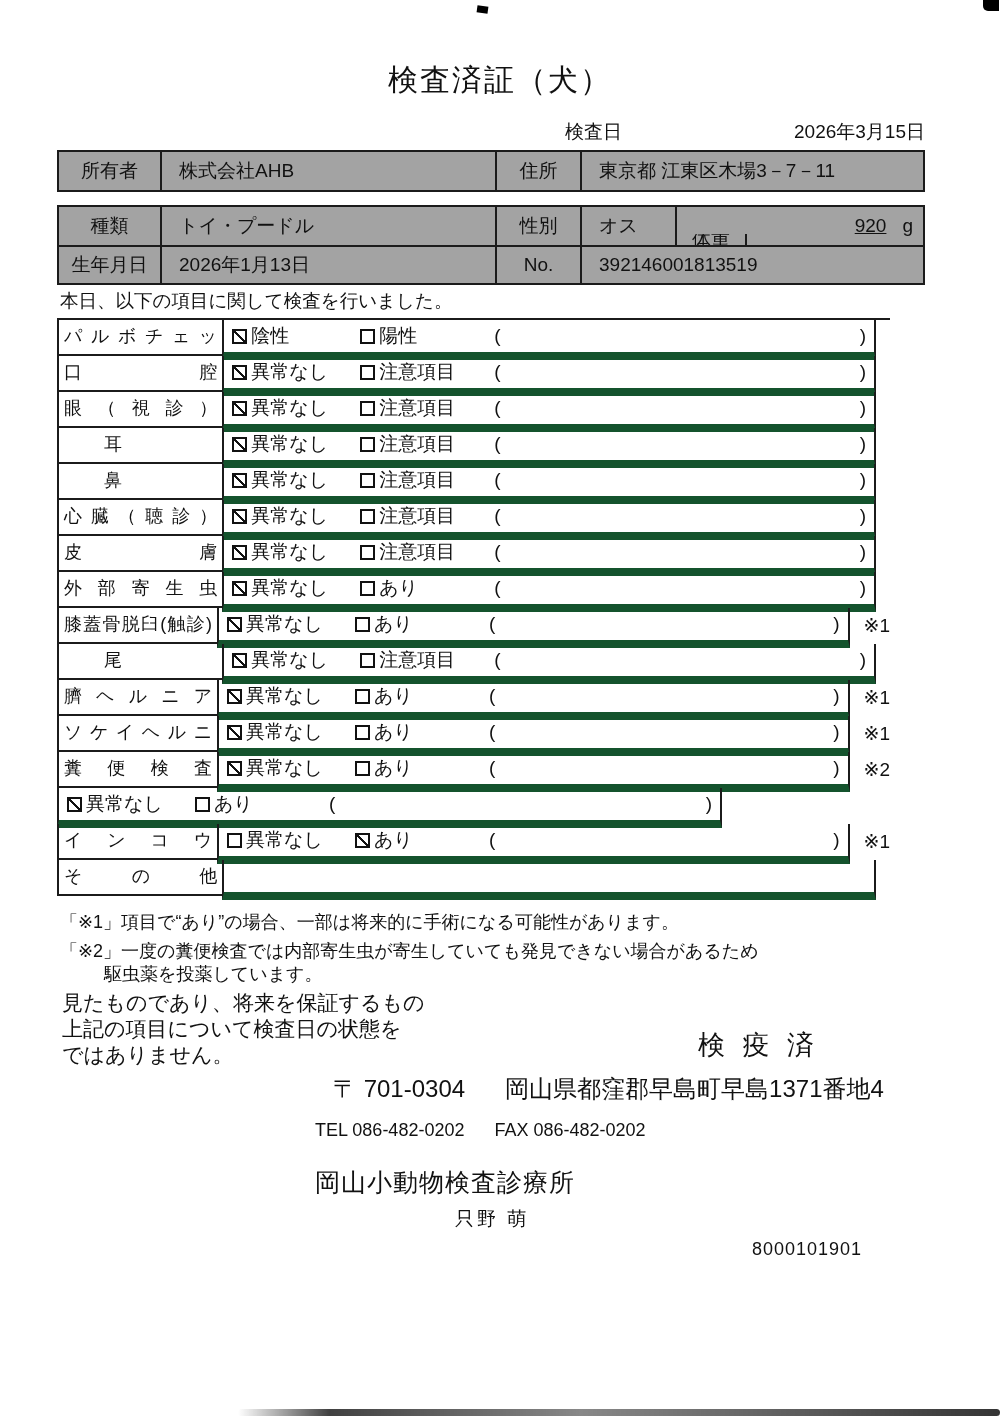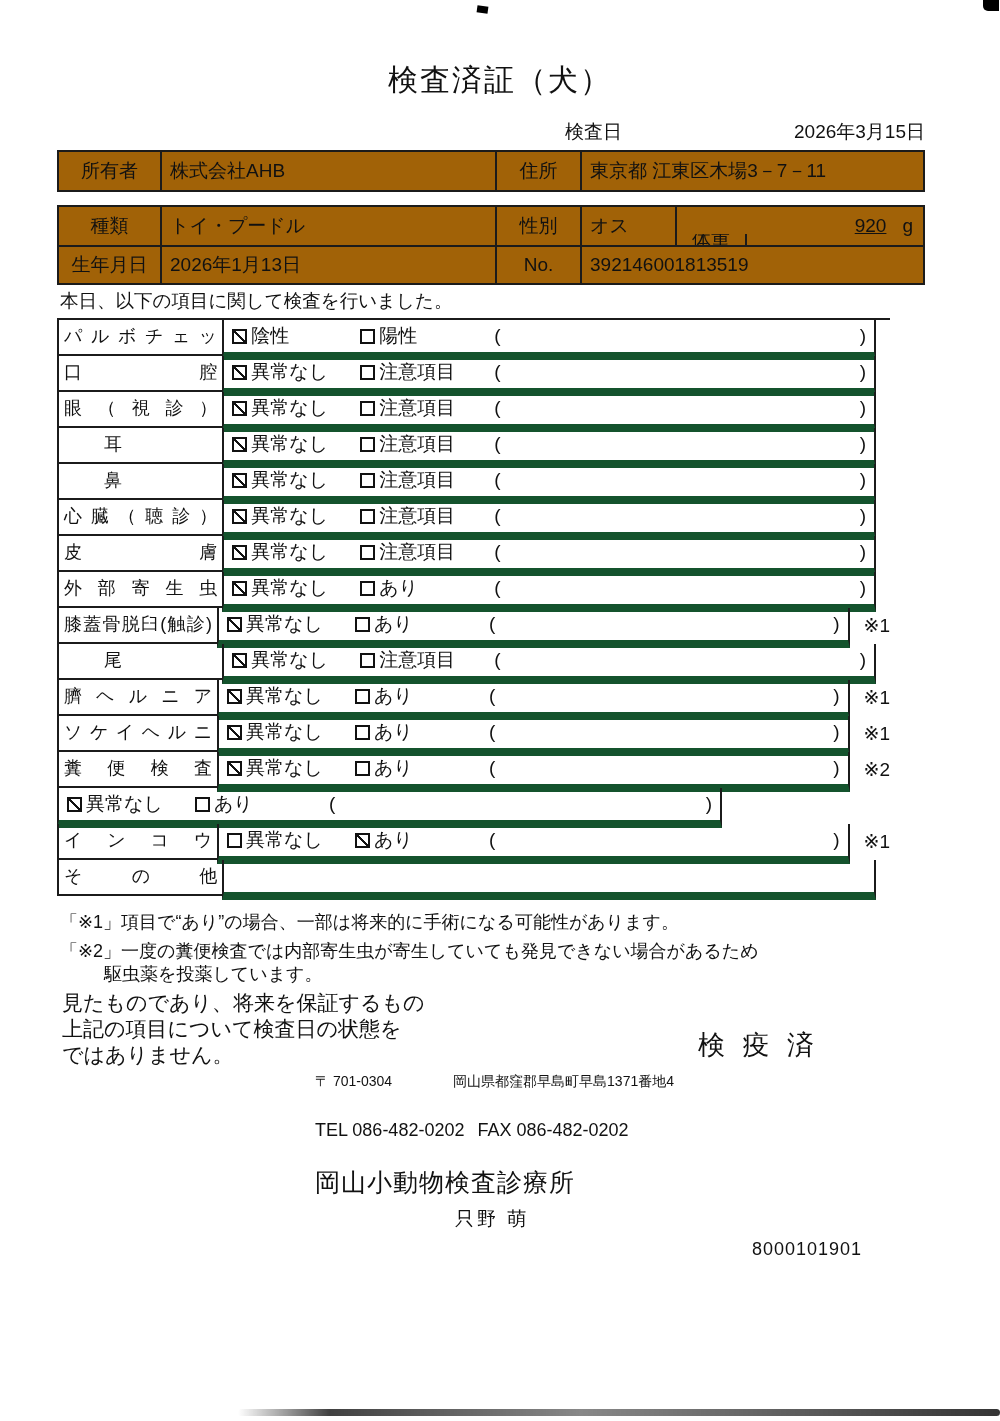--- a/index.html
+++ b/index.html
@@ -21,30 +21,30 @@
     text-align: center; font-size: 30px; font-weight: 400; letter-spacing: 2px;
   }
   .date-row {
     position: absolute; left: 565px; right: 75px; top: 119px;
     display: flex; justify-content: space-between; font-size: 19px;
   }
 
   
   .grid-table {
     position: absolute; left: 57px; width: 868px;
-    border: 2px solid #1b1b1b; background: #a16207;
+    border: 2px solid #1b1b1b; background: #a3a3a3;
   }
   .owner-table { top: 150px; }
   .pet-table { top: 205px; }
   .trow { display: flex; height: 38px; }
   .trow + .trow { border-top: 2px solid #1b1b1b; }
   .cell {
     border-right: 2px solid #1b1b1b;
     display: flex; align-items: center;
-    font-size: 19px; padding: 0 8px;
+    font-size: 19px; padding: 0 17px;
     overflow: hidden; white-space: nowrap;
   }
   .cell:last-child { border-right: none; }
   .th { justify-content: center; padding: 0 4px; }
   .w103 { width: 103px; } .w335 { width: 335px; } .w85 { width: 85px; }
   .w95 { width: 95px; }  .w65 { width: 70px; margin-top: 27px; }  .flex1 { flex: 1; }
   .weight-cell { justify-content: flex-end; gap: 16px; padding-right: 10px; text-decoration: underline; }
 
   
   .intro { position: absolute; left: 60px; top: 288px; font-size: 18.5px; }
@@ -83,22 +83,22 @@
 
   
   .fn { position: absolute; font-size: 18px; white-space: nowrap; }
   .fn1 { left: 60px;  top: 910px; }
   .fn2 { left: 60px;  top: 939px; }
   .fn3 { left: 104px; top: 962px; }
   .disclaimer { position: absolute; left: 62px; top: 990px; font-size: 21px; line-height: 26px; }
 
   
   .stamp { position: absolute; left: 698px; top: 1027px; font-size: 27px; letter-spacing: 5px; white-space: nowrap; }
-  .addr-row { position: absolute; left: 315px; top: 1073px; font-size: 14px; display: flex; gap: 61px; white-space: nowrap; }
-  .tel-row  { position: absolute; left: 315px; top: 1120px; font-size: 18px; display: flex; gap: 13px; white-space: nowrap; }
+  .addr-row { position: absolute; left: 333px; top: 1073px; font-size: 24px; display: flex; gap: 40px; white-space: nowrap; }
+  .tel-row  { position: absolute; left: 315px; top: 1120px; font-size: 18px; display: flex; gap: 30px; white-space: nowrap; }
   .clinic-name { position: absolute; left: 315px; top: 1166px; font-size: 25px; letter-spacing: 1px; white-space: nowrap; }
   .vet-name { position: absolute; left: 455px; top: 1206px; font-size: 19px; letter-spacing: 3px; white-space: nowrap; }
   .doc-code { position: absolute; left: 752px; top: 1239px; font-size: 18px; letter-spacing: 1px; }
 
   
   .top-mark1 { position: absolute; left: 477px; top: 6px; width: 11px; height: 7px; background: #000; transform: rotate(8deg); }
   .top-mark2 { position: absolute; right: 1px; top: 0; width: 16px; height: 11px; background: #000; border-radius: 0 0 0 5px; }
   .bottom-smudge {
     position: absolute; left: 238px; right: 0; top: 1409px; height: 7px; border-radius: 4px;
     background: linear-gradient(90deg, rgba(0,0,0,0) 0%, rgba(17,17,17,.8) 12%, rgba(17,17,17,.5) 45%, rgba(17,17,17,.85) 100%);

